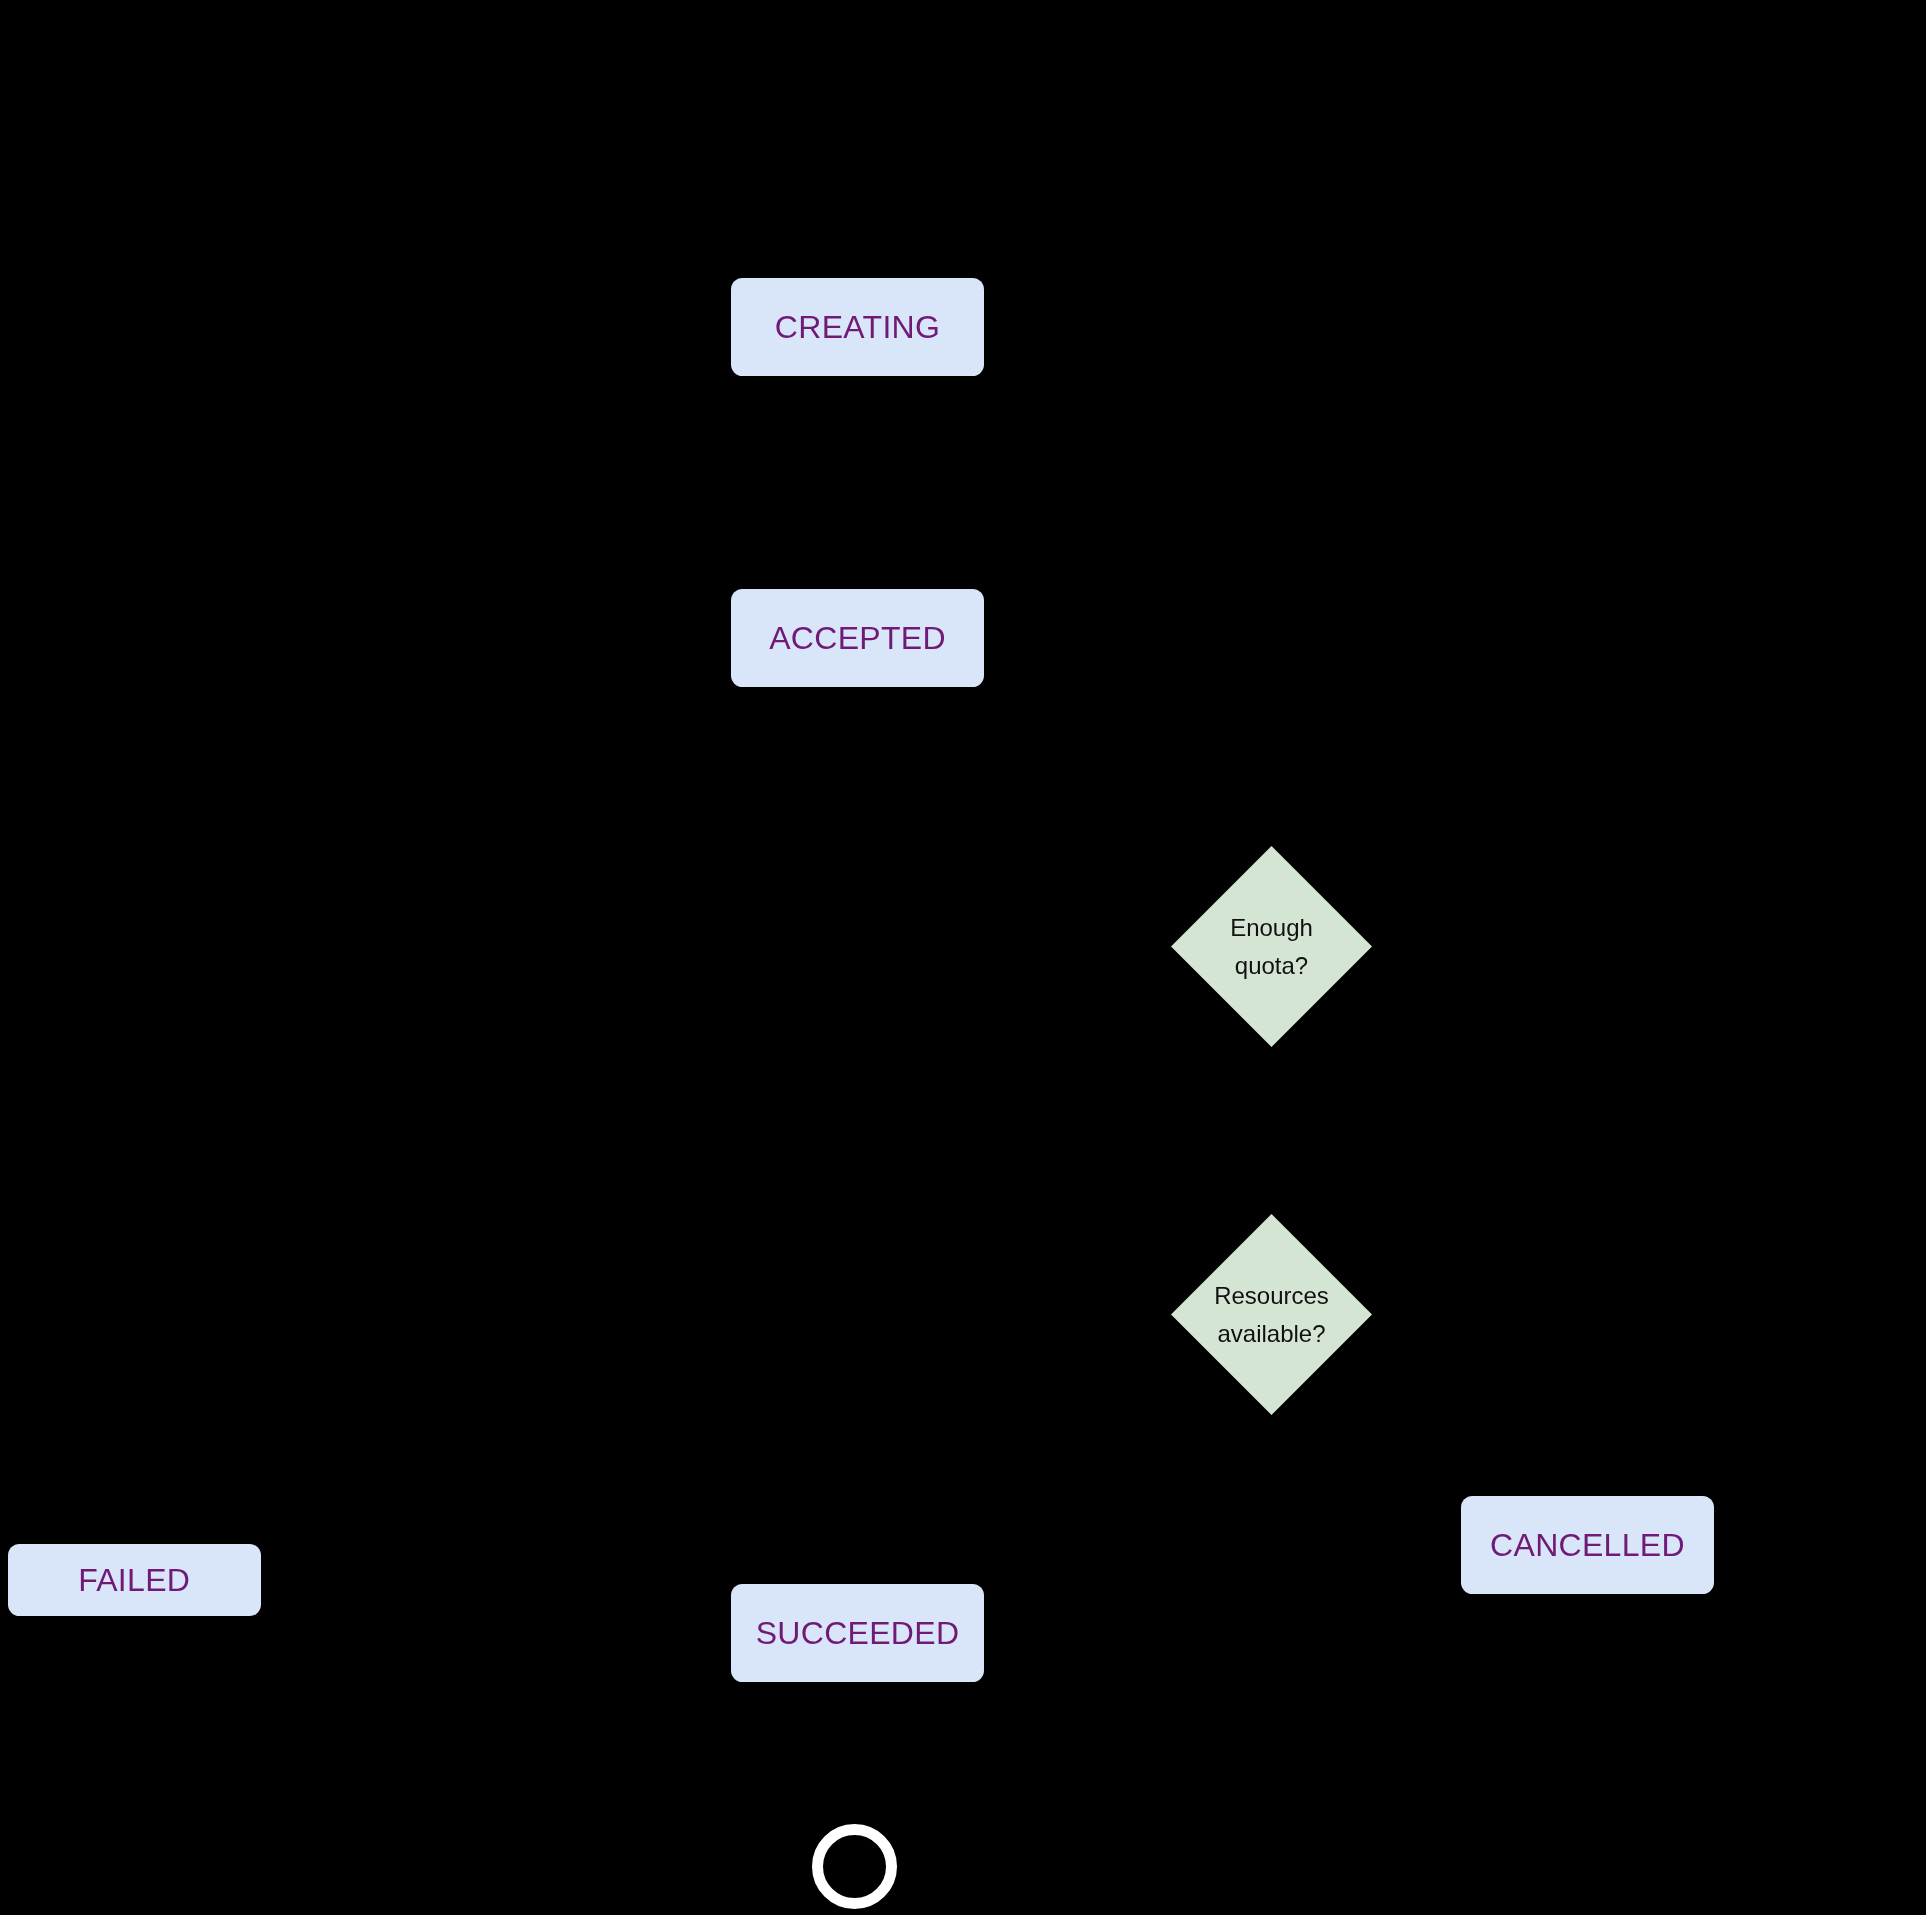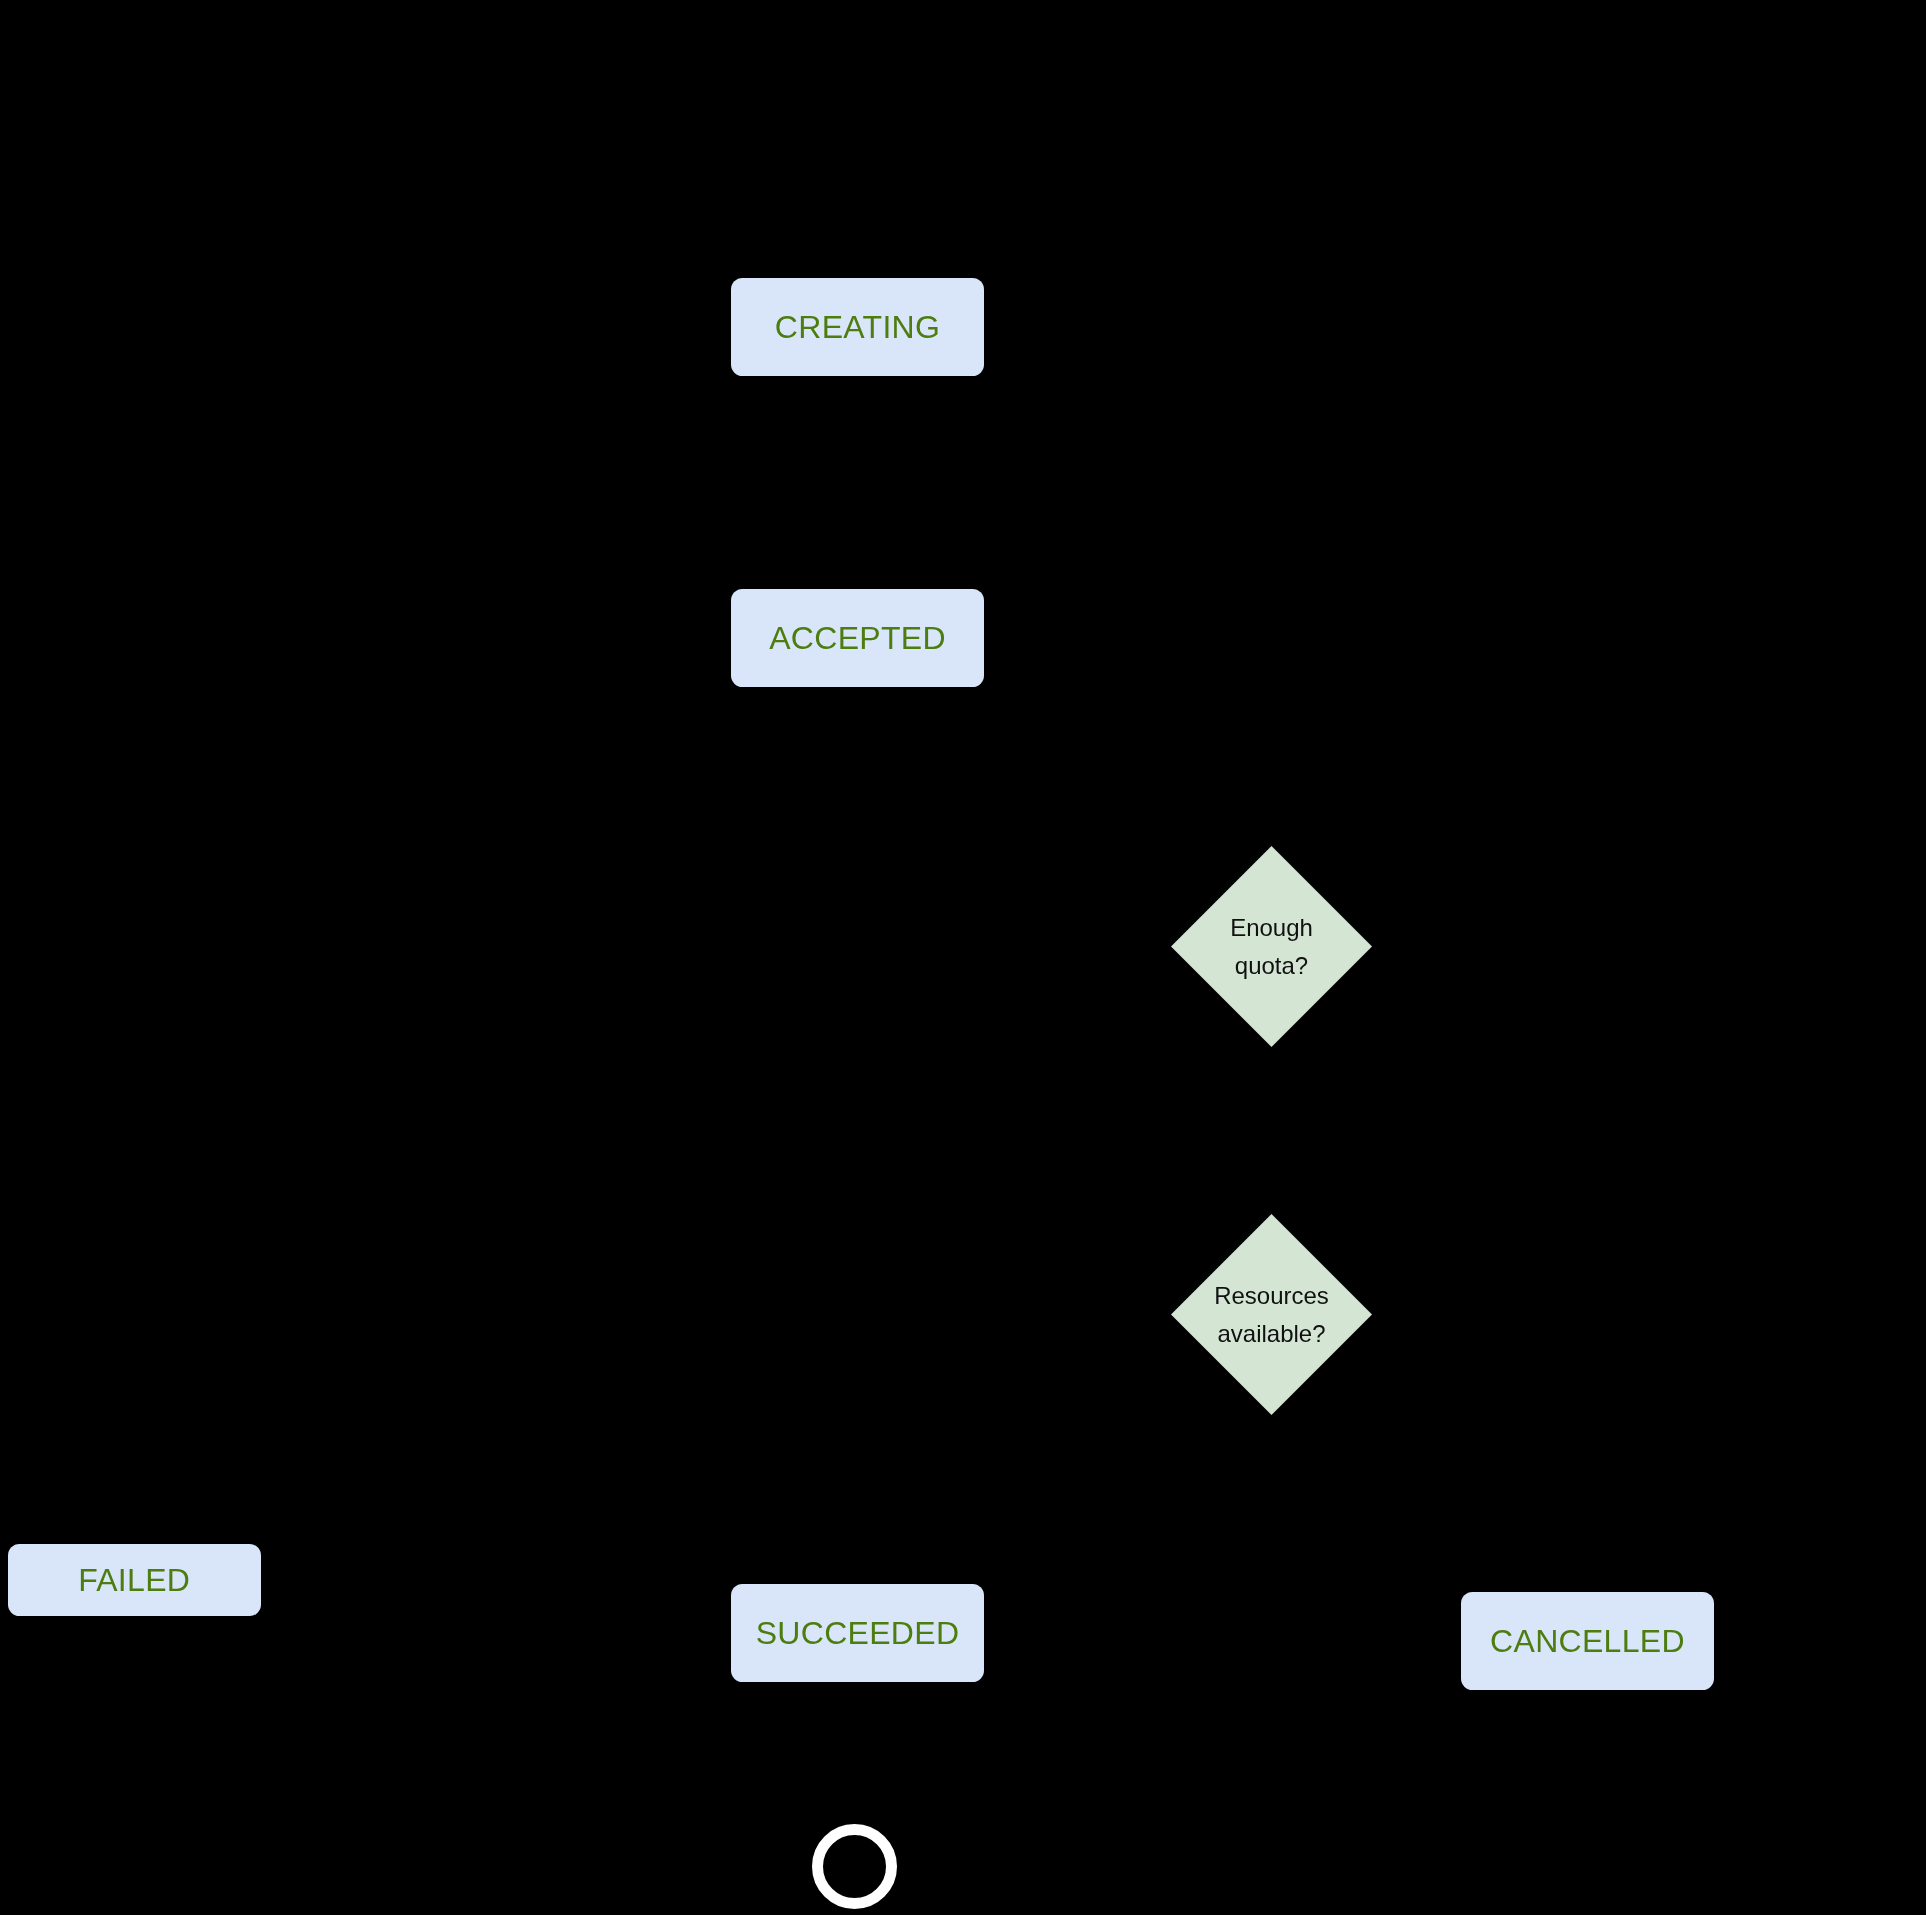--- a/index.html
+++ b/index.html
@@ -20,21 +20,21 @@
 
   
   .state-box {
     position: absolute;
     box-sizing: border-box;
     display: flex;
     align-items: center;
     justify-content: center;
     background: #d9e6fa;
     border-radius: 11.4px;
-    color: #4d7c0f;
+    color: #701a75;
     font-size: 32px;
     font-weight: 400;
     letter-spacing: 0.3px;
     line-height: 1;
     white-space: nowrap;
   }
 
   
   .decision {
     position: absolute;
@@ -141,21 +141,21 @@
   </div>
 
   <div class="state-box" style="left:7.7px; top:1544px; width:253px; height:72px;">
     <span>FAILED</span>
   </div>
 
   <div class="state-box" style="left:731px; top:1544px; width:253px; height:98px;margin-top:40px;">
     <span>SUCCEEDED</span>
   </div>
 
-  <div class="state-box" style="left:1461px; top:1592px; width:253px; height:98px;">
+  <div class="state-box" style="left:1461px; top:1496px; width:253px; height:98px;">
     <span>CANCELLED</span>
   </div>
 
 
 
   <div class="decision" style="left:1171px; top:846px; width:201px; height:201px;">
     <div class="diamond-shape"></div>
     <div class="decision-label">Enough
 quota?</div>
   </div>

